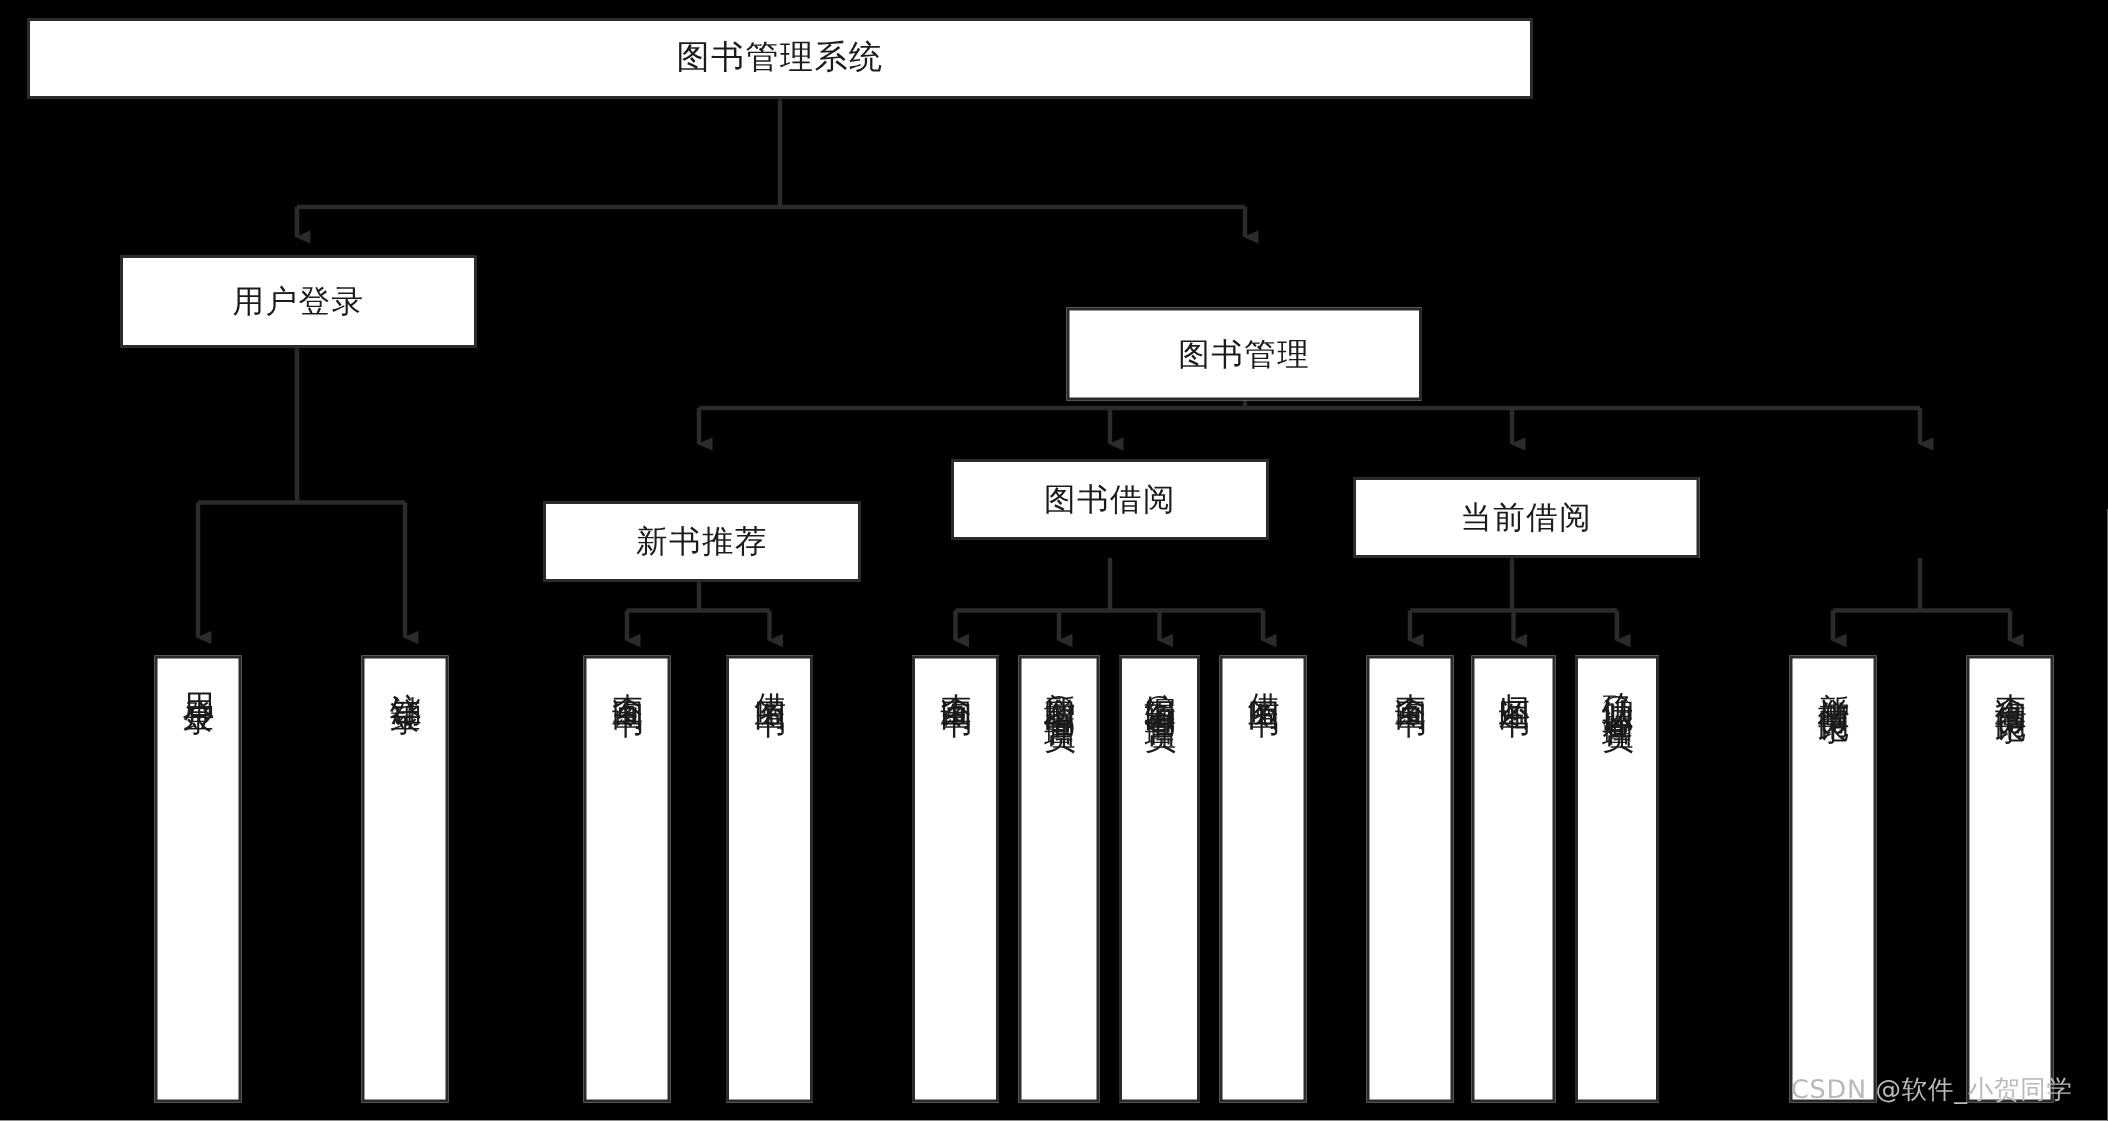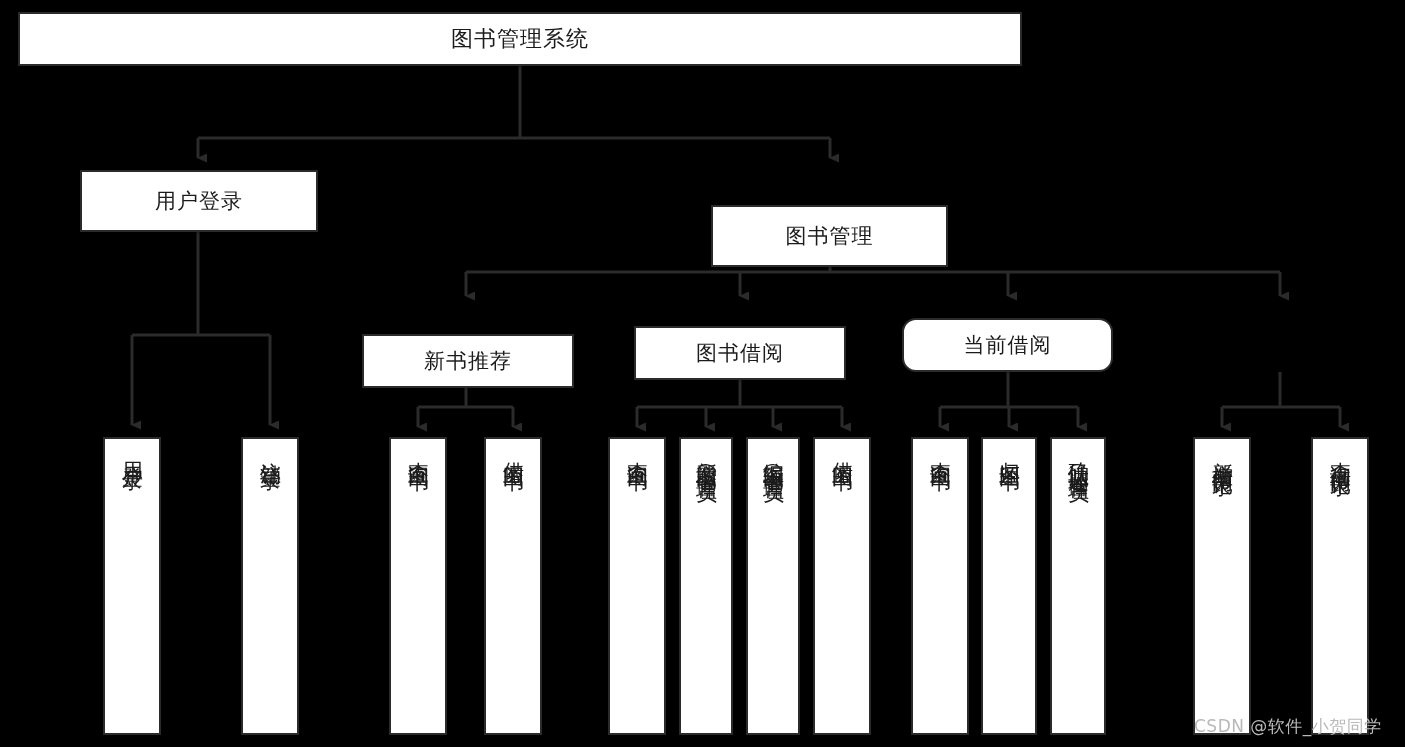--- a/index.html
+++ b/index.html
@@ -130,24 +130,24 @@
   <div class="node level2" style="left:80px; top:170px; width:238px; height:62px;">
     <span class="label">用户登录</span>
   </div>
   <div class="node level2" style="left:711px; top:170px; width:237px; height:62px;margin-top:35px;">
     <span class="label">图书管理</span>
   </div>
 
   <div class="node level2" style="left:362px; top:334px; width:212px; height:54px;">
     <span class="label">新书推荐</span>
   </div>
-  <div class="node level2" style="left:634px; top:326px; width:212px; height:54px;">
+  <div class="node level2" style="left:634px; top:306px; width:212px; height:54px;">
     <span class="label">图书借阅</span>
   </div>
-  <div class="node level2" style="left:902px; top:318px; width:211px; height:54px;border-radius:14px;">
+  <div class="node level2" style="left:902px; top:318px; width:231px; height:54px;">
     <span class="label">当前借阅</span>
   </div>
 
   <div class="node vertical" style="left:103px; top:437px; width:58px; height:298px;">
     <span class="label">用户登录</span>
   </div>
   <div class="node vertical" style="left:241px; top:437px; width:58px; height:298px;">
     <span class="label">注销登录</span>
   </div>
 

